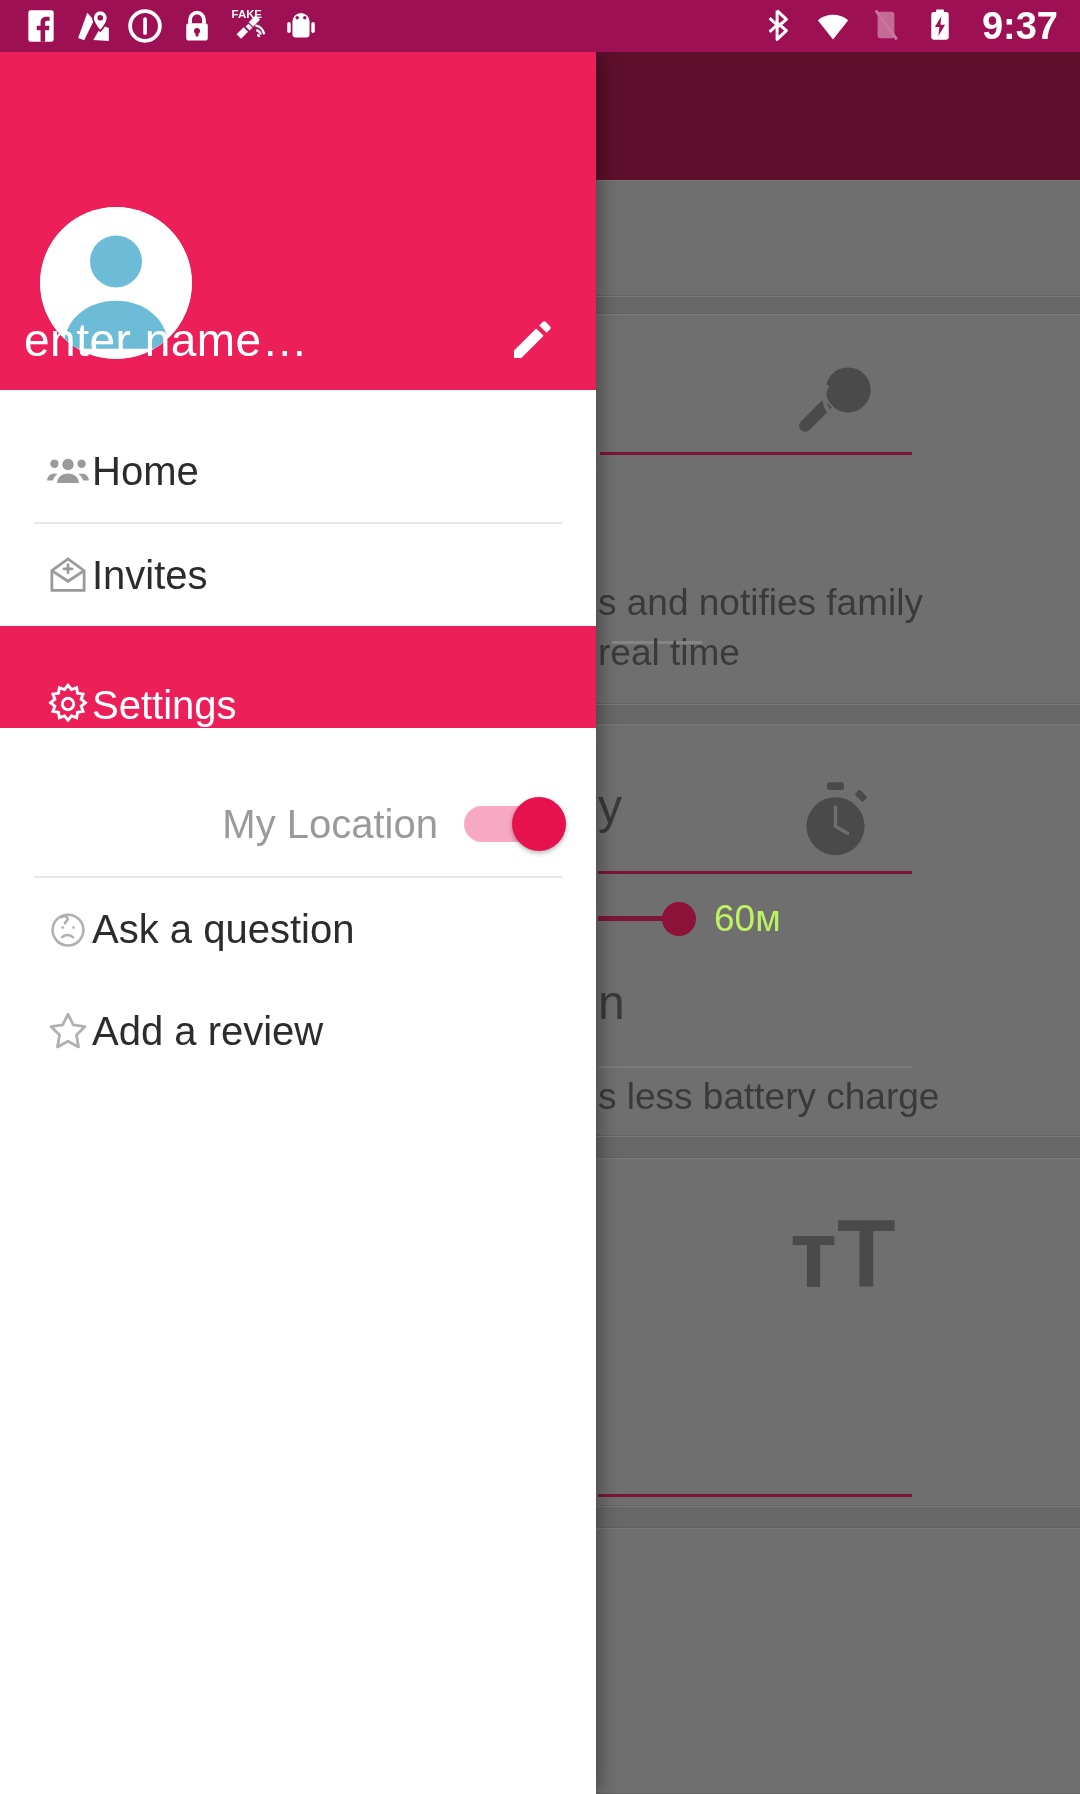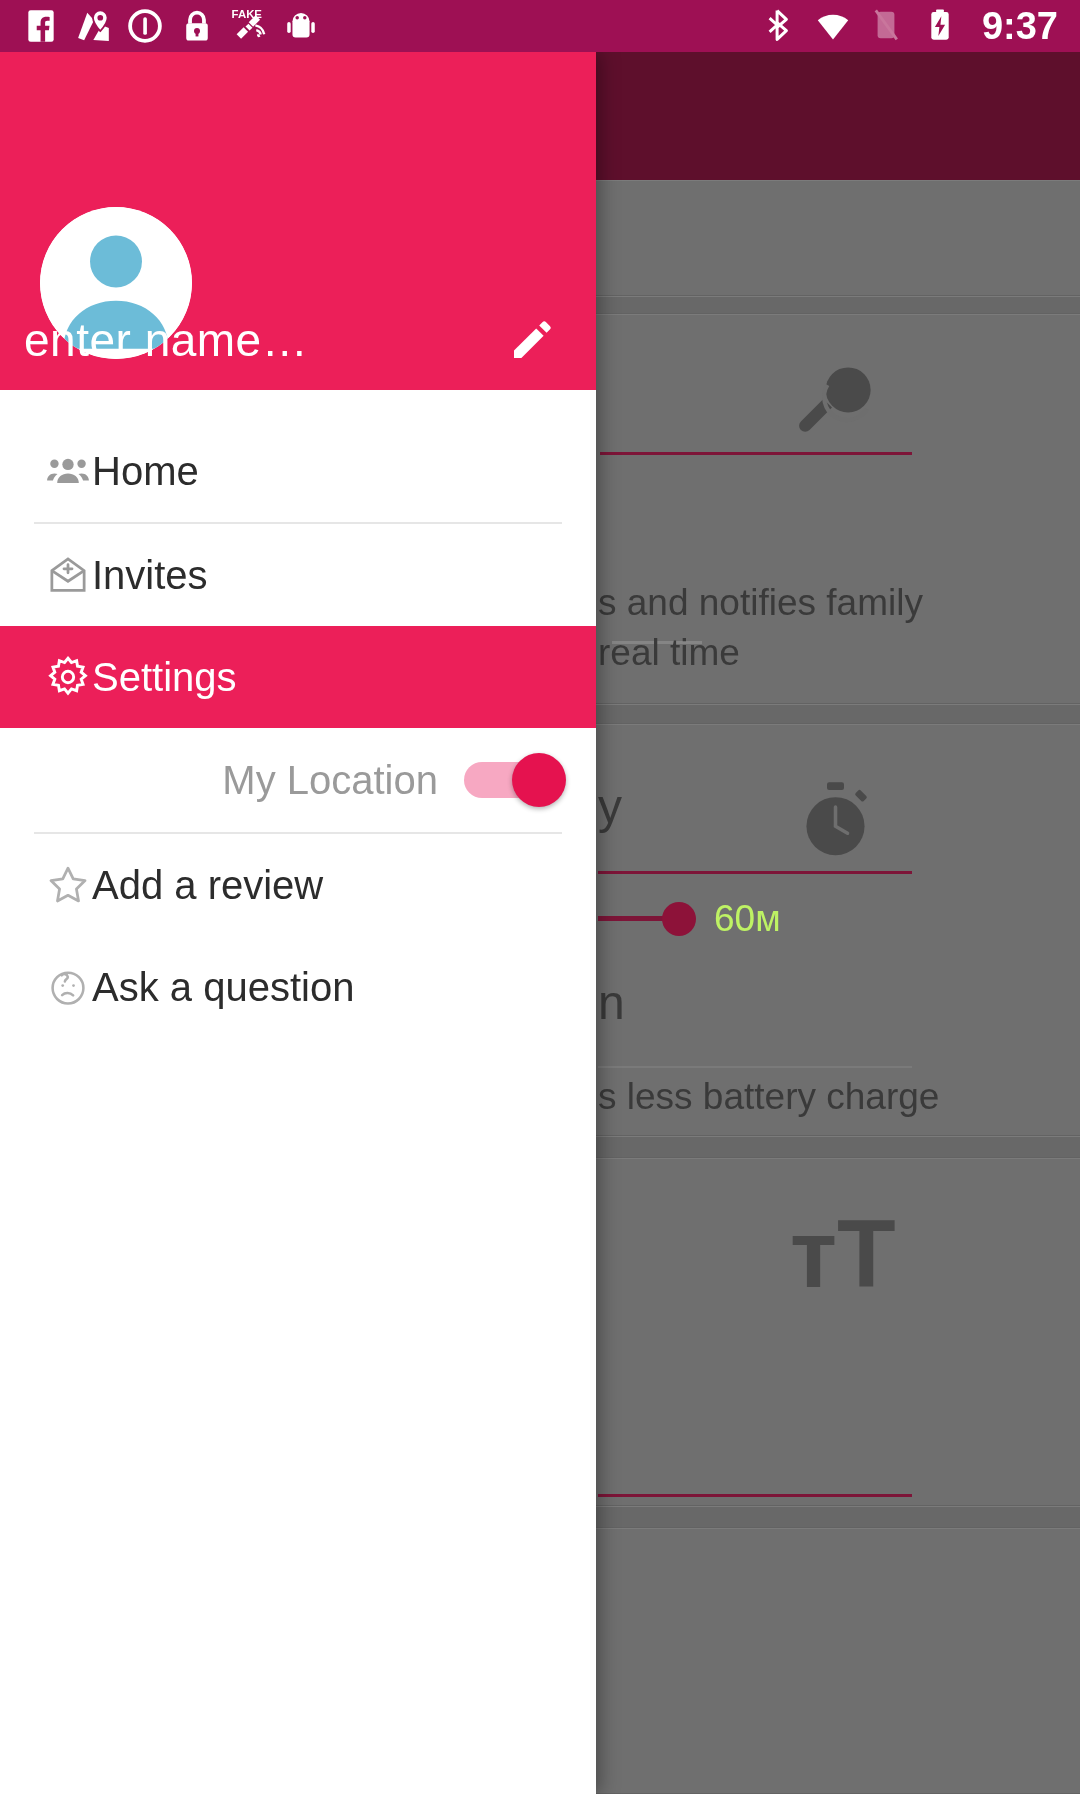--- a/index.html
+++ b/index.html
@@ -124,21 +124,21 @@
 
   
   .menu{ width:100%; background:#fff; }
   .menu-item{
     position:relative;
     height:102px;
     display:flex; align-items:center;
     padding-left:44px;
     background:#fff;
   }
-  .menu-item.active{ background:#ec1f59; }
+  .menu-item.active{ background:#ec1f59;align-items:flex-end; }
   .menu-item .m-ico{
     width:48px; height:48px;
     display:flex; align-items:center; justify-content:center;
     flex:0 0 48px;
   }
   .menu-item .m-ico svg{ width:44px; height:44px; }
   .menu-item .m-label{
     font-size:40px;
     color:#2c2c2c;
     white-space:nowrap;
@@ -148,20 +148,21 @@
     height:2px; background:#e6e6e6;
     margin-left:34px; margin-right:34px;
   }
 
   
   .loc-row{
     height:104px;
     display:flex; align-items:center;
     padding-left:44px; padding-right:36px;
     background:#fff;
+    margin-top:44px;
   }
   .loc-label{
     margin-left:auto;
     font-size:40px;
     color:#9a9a9a;
     white-space:nowrap;
   }
   .toggle{
     margin-left:26px;
     position:relative;
@@ -397,34 +398,34 @@
         <span class="track"></span>
         <span class="knob"></span>
       </span>
     </div>
 
     <div class="sep"></div>
 
 
     <div class="menu-item">
       <span class="m-ico">
-        <svg viewBox="0 0 24 24" fill="none" stroke="#b0b0b0" stroke-width="1.5" stroke-linejoin="round">
-          <path d="M12 2.8 l2.85 5.9 6.45.9 -4.7 4.6 1.15 6.5 -5.75-3.1 -5.75 3.1 1.15-6.5 -4.7-4.6 6.45-.9z"></path>
-        </svg>
-      </span>
-      <span class="m-label">Add a review</span>
-    </div>
-
-    <div class="menu-item">
-      <span class="m-ico">
         <svg viewBox="0 0 24 24" fill="none" stroke="#b0b0b0" stroke-width="1.4">
           <circle cx="12" cy="12.6" r="8.4"></circle>
           <circle cx="9.1" cy="11.2" r="0.75" fill="#b0b0b0" stroke="none"></circle>
           <circle cx="15.0" cy="11.2" r="0.75" fill="#b0b0b0" stroke="none"></circle>
           <path d="M8.8 16.4c1.6-1.5 4.3-1.5 6 .2" stroke-linecap="round"></path>
           <path d="M8.6 5.6a1.9 1.9 0 0 1 3.3.9c0 1.2-1.6 1.4-1.6 2.5" stroke-linecap="round"></path>
         </svg>
       </span>
       <span class="m-label">Ask a question</span>
     </div>
 
+    <div class="menu-item">
+      <span class="m-ico">
+        <svg viewBox="0 0 24 24" fill="none" stroke="#b0b0b0" stroke-width="1.5" stroke-linejoin="round">
+          <path d="M12 2.8 l2.85 5.9 6.45.9 -4.7 4.6 1.15 6.5 -5.75-3.1 -5.75 3.1 1.15-6.5 -4.7-4.6 6.45-.9z"></path>
+        </svg>
+      </span>
+      <span class="m-label">Add a review</span>
+    </div>
+
   </div>
 </div>
 
 </body></html>

